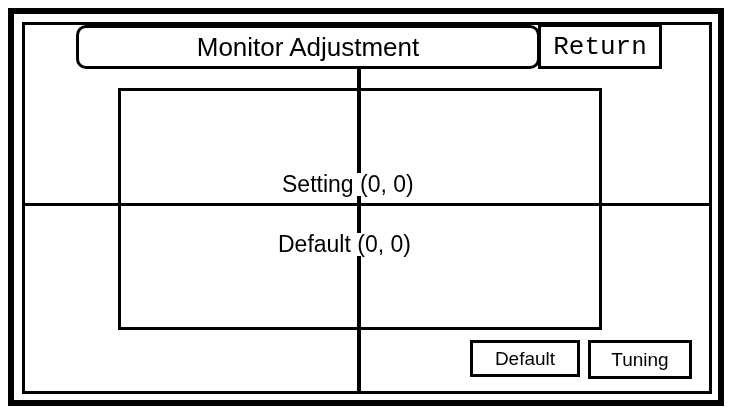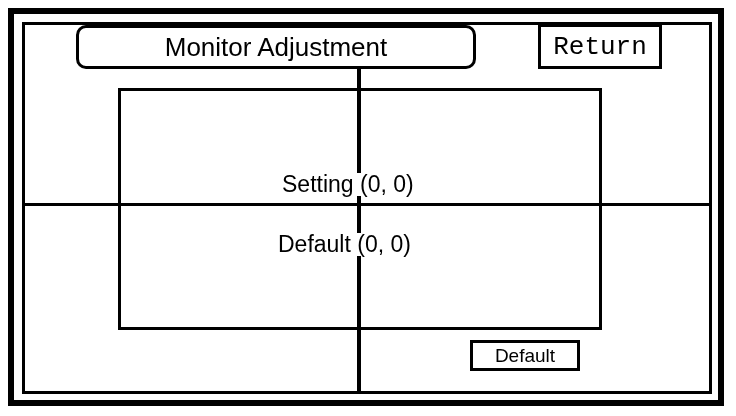--- a/index.html
+++ b/index.html
@@ -41,21 +41,21 @@
     box-sizing: border-box;
     border: 3px solid #000000;
     background: #ffffff;
   }
 
   
   #title-box {
     position: absolute;
     left: 76px;
     top: 25px;
-    width: 400px;
+    width: 464px;
     height: 44px;
     box-sizing: border-box;
     border: 3px solid #000000;
     border-radius: 10px;
     background: #ffffff;
     display: flex;
     align-items: center;
     justify-content: center;
     z-index: 6;
   }
@@ -160,21 +160,21 @@
   .action-button .label {
     font-size: 19px;
     line-height: 1;
     color: #000000;
     white-space: nowrap;
   }
   #default-button {
     left: 470px;
     top: 340px;
     width: 110px;
-    height: 31px;
+    height: 37px;
     text-align: center;
   }
   #tuning-button {
     left: 588px;
     top: 340px;
     width: 104px;
     height: 39px;
   }
 </style>
 </head>
@@ -198,14 +198,17 @@
   <div id="return-button">
     <span class="label">Return</span>
   </div>
 
   <div class="readout" id="setting-readout">Setting (0, 0)</div>
   <div class="readout" id="default-readout">Default (0, 0)</div>
 
   <div class="action-button" id="default-button">
     <span class="label">Default</span>
   </div>
+  <div class="action-button" id="tuning-button">
+    <span class="label">Tuning</span>
+  </div>
 
 </div>
 
 </body></html>

